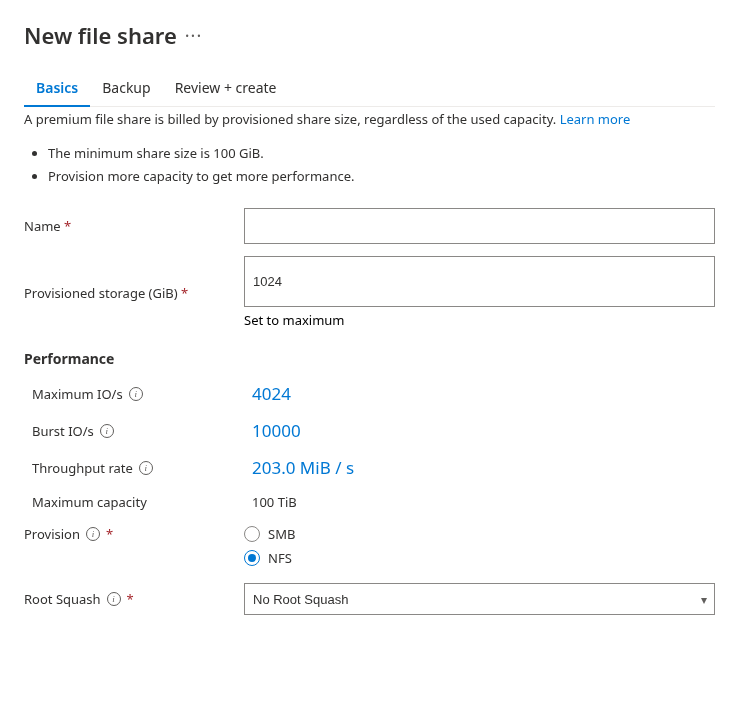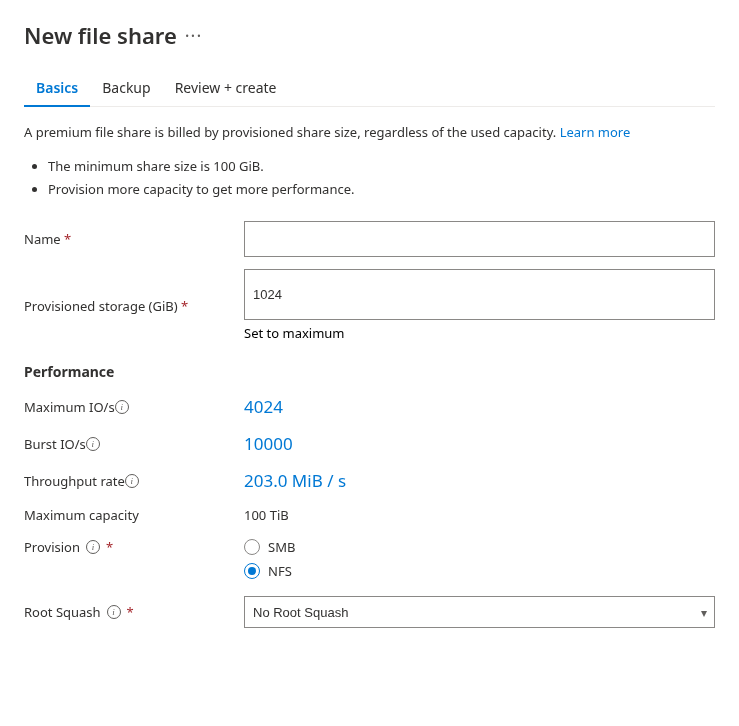--- a/index.html
+++ b/index.html
@@ -31,21 +31,21 @@
       color: #605e5c;
       cursor: pointer;
       letter-spacing: 1px;
     }
 
     
     .tabs {
       display: flex;
       gap: 0;
       border-bottom: 1px solid #edebe9;
-      margin-bottom: 16px;
+      margin-bottom: 3px;
     }
 
     .tab {
       padding: 8px 12px;
       font-size: 14px;
       cursor: pointer;
       color: #323130;
       border-bottom: 2px solid transparent;
       margin-bottom: -1px;
       white-space: nowrap;
@@ -142,20 +142,22 @@
       margin-bottom: 14px;
     }
 
     .perf-label {
       width: 220px;
       min-width: 220px;
       font-size: 13px;
       color: #323130;
       display: flex;
       align-items: center;
+      gap: 6px;
+      margin-left: 8px;
     }
 
     .perf-value {
       font-size: 17px;
       color: #0078d4;
     }
 
     .perf-value-static {
       font-size: 13px;
       color: #323130;

